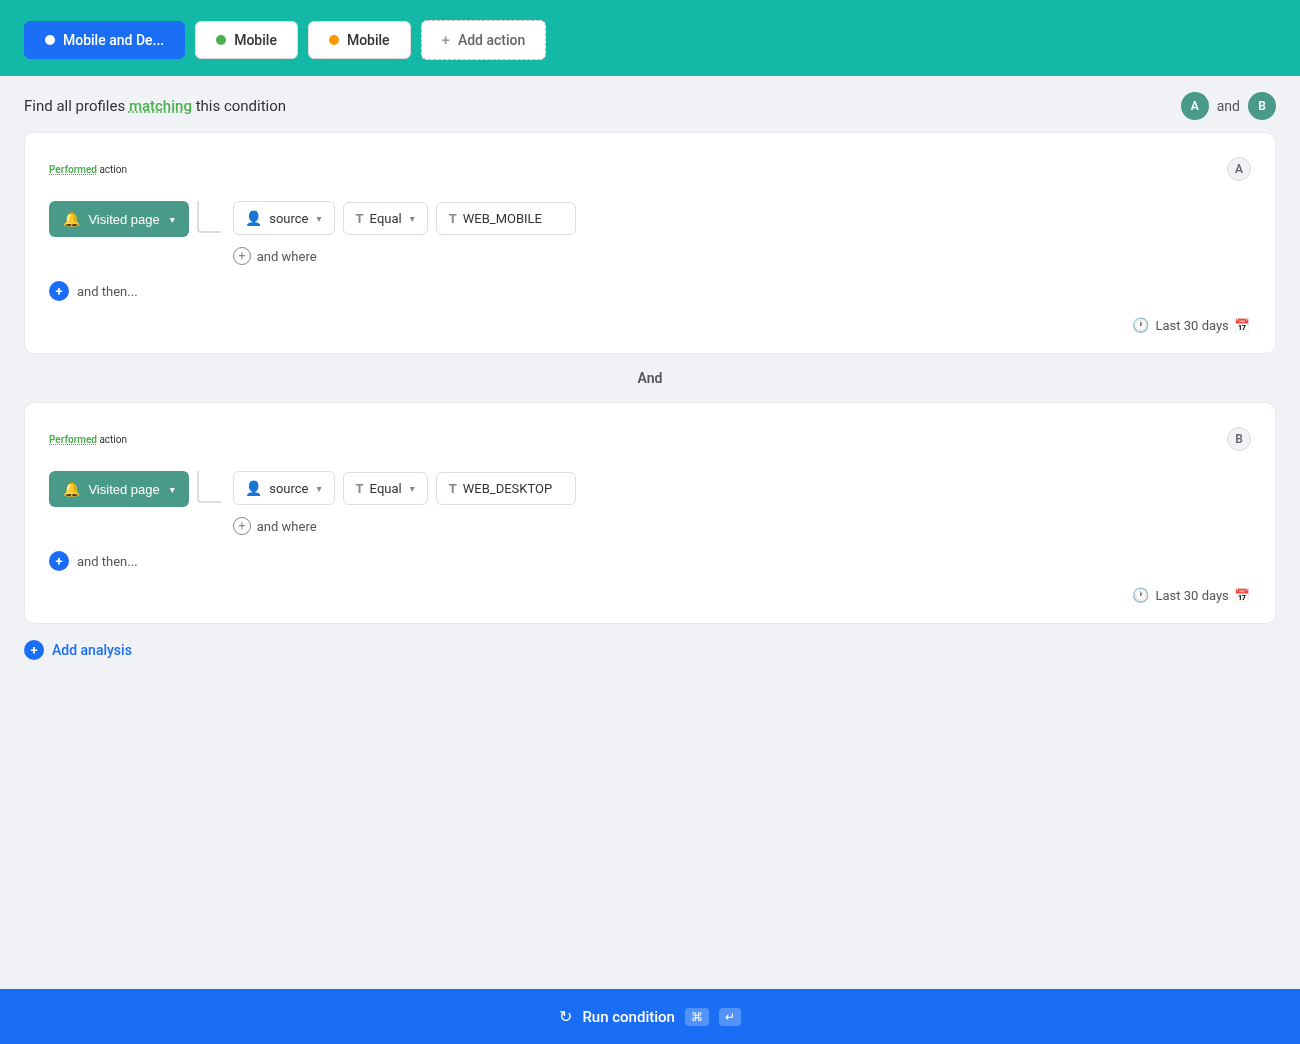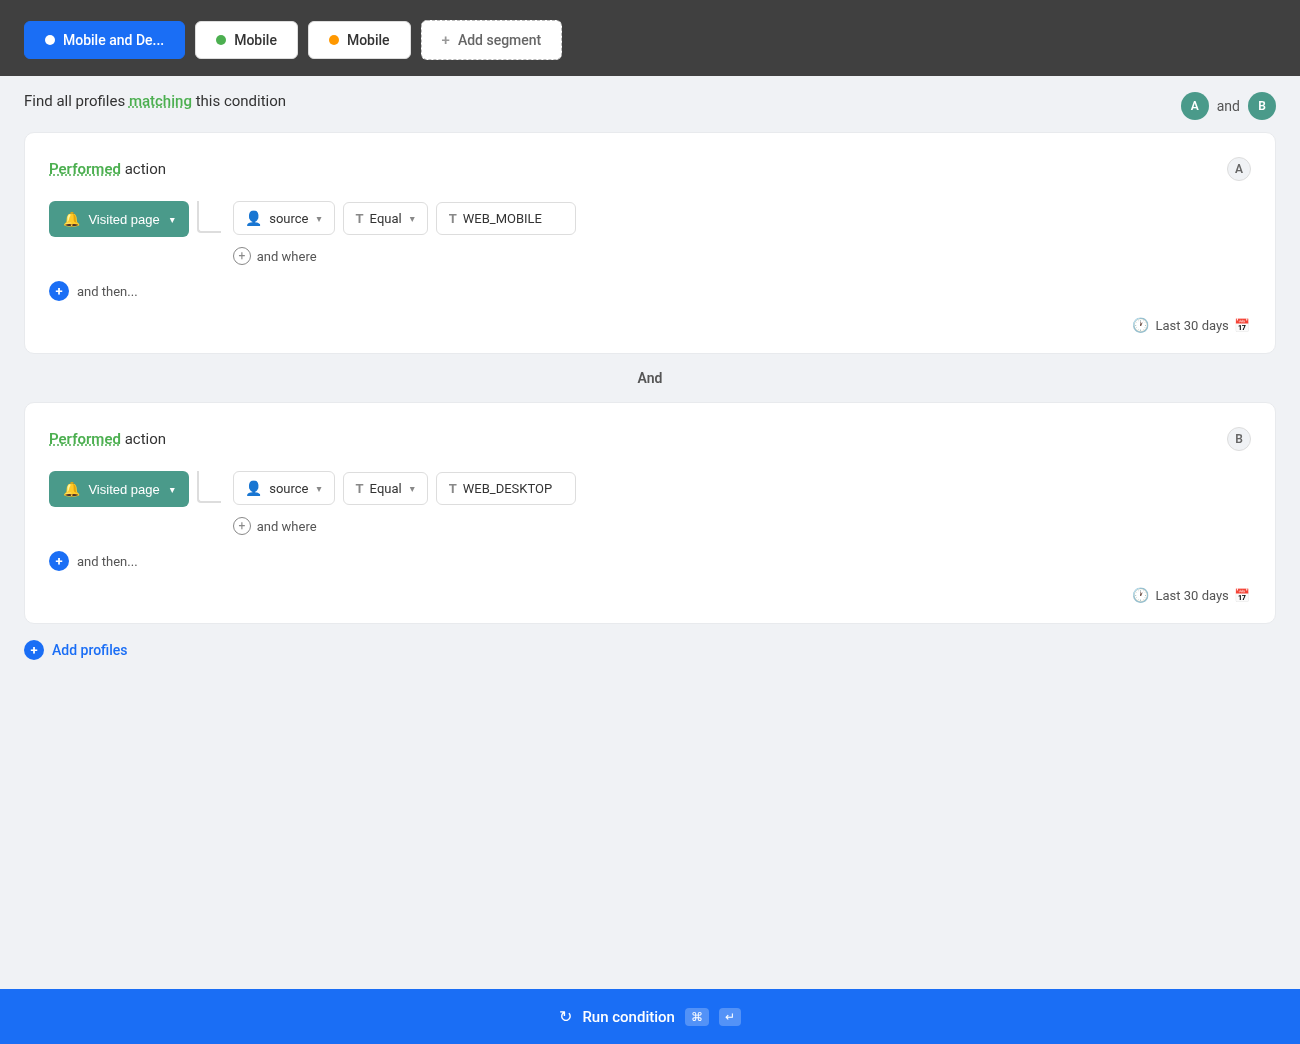--- a/index.html
+++ b/index.html
@@ -4,21 +4,21 @@
   <style>
     * { box-sizing: border-box; margin: 0; padding: 0; }
     body {
       font-family: -apple-system, BlinkMacSystemFont, 'Segoe UI', Roboto, sans-serif;
       background: #f0f2f5;
       min-height: 1044px;
       width: 1300px;
     }
 
     .top-bar {
-      background: #404040;
+      background: #14b8a6;
       padding: 20px 24px 16px;
       display: flex;
       gap: 10px;
       align-items: center;
     }
 
     .segment-tab {
       display: flex;
       align-items: center;
       gap: 8px;
@@ -54,21 +54,21 @@
     .dot-white { background: white; }
     .dot-green { background: #4CAF50; }
     .dot-orange { background: #FF9800; }
 
     .main-content {
       padding: 0 24px 80px;
     }
 
     .find-profiles-bar {
       display: flex;
-      align-items: flex-start;
+      align-items: center;
       justify-content: space-between;
       padding: 16px 0 12px;
     }
 
     .find-profiles-text {
       font-size: 15px;
       color: #333;
       font-weight: 400;
     }
     .find-profiles-text .matching {
@@ -105,21 +105,21 @@
       border: 1px solid #e8eaed;
     }
 
     .performed-header {
       display: flex;
       align-items: center;
       justify-content: space-between;
       margin-bottom: 20px;
     }
     .performed-label {
-      font-size: 15px;
+      font-size: 10px;
       color: #333;
     }
     .performed-label .performed-word {
       color: #4CAF50;
       text-decoration: underline dotted;
       font-weight: 600;
     }
     .block-id {
       width: 24px;
       height: 24px;
@@ -329,21 +329,21 @@
   <div class="segment-tab inactive">
     <span class="dot dot-green"></span>
     <span>Mobile</span>
   </div>
   <div class="segment-tab inactive">
     <span class="dot dot-orange"></span>
     <span>Mobile</span>
   </div>
   <div class="segment-tab add">
     <span style="font-size:15px;color:#999;">+</span>
-    <span>Add segment</span>
+    <span>Add action</span>
   </div>
 </div>
 
 <div class="main-content">
 
   <div class="find-profiles-bar">
     <div class="find-profiles-text">
       <span>Find all profiles</span>
       <span class="matching">matching</span>
       <span>this condition</span>
@@ -468,21 +468,21 @@
 
     <div class="time-row">
       <span class="clock-icon">🕐</span>
       <span>Last 30 days</span>
       <span class="cal-icon">📅</span>
     </div>
   </div>
 
   <div class="add-condition-row">
     <div class="plus-blue">+</div>
-    <span>Add profiles</span>
+    <span>Add analysis</span>
   </div>
 
 </div>
 
 <div class="bottom-bar">
   <span class="run-icon">↻</span>
   <span>Run condition</span>
   <span class="kbd-badge">⌘</span>
   <span class="kbd-badge">↵</span>
 </div>

